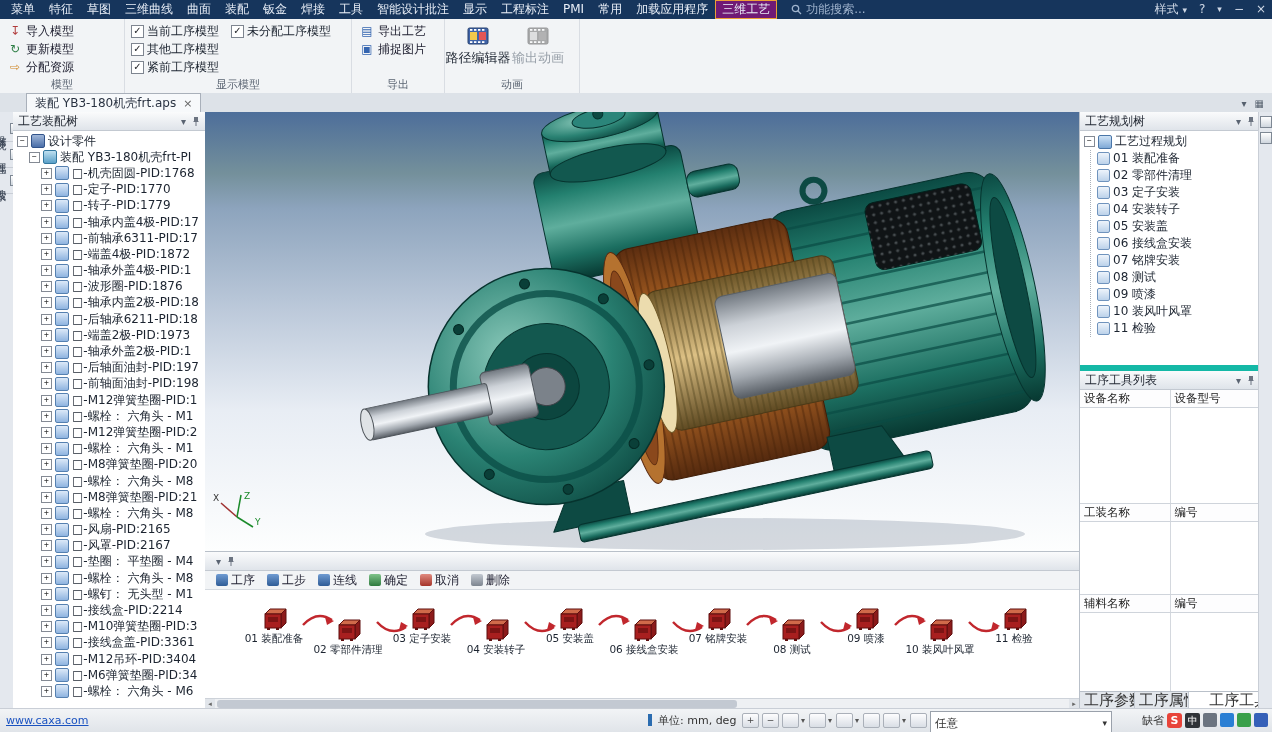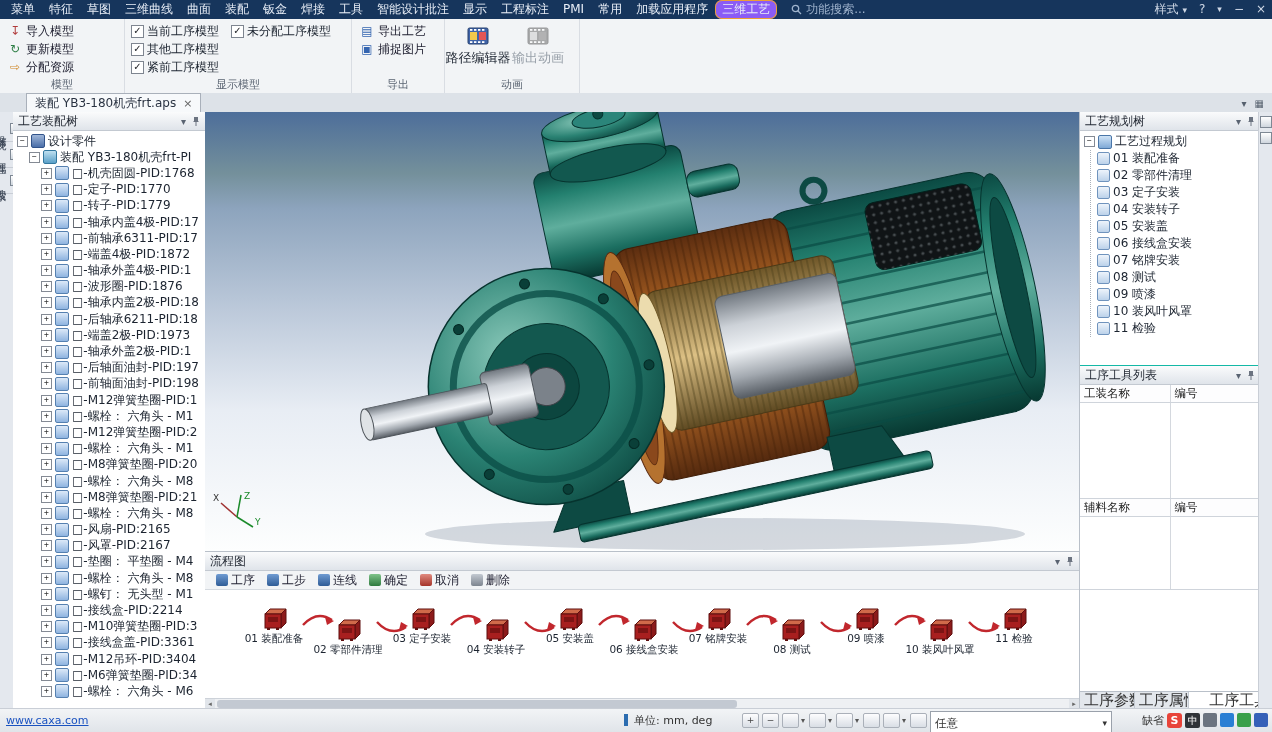--- a/index.html
+++ b/index.html
@@ -4,21 +4,21 @@
 <style>
   html,body{margin:0;padding:0;background:#c8ccd2;}
   #app{position:relative;width:1272px;height:732px;overflow:hidden;
        font-family:"DejaVu Sans","Liberation Sans",sans-serif;font-size:12px;
        background:#e9edf2;color:#1c2430;user-select:none;}
   
   #menubar{position:absolute;left:0;top:0;right:0;height:19px;background:#16355c;
            display:flex;align-items:center;color:#e8eef7;font-size:12px;padding-left:4px;}
   .mb-items{display:contents;}
   .mb-item{padding:0 7px;line-height:19px;white-space:nowrap;cursor:default;}
-  .mb-item.active{background:#8b5cf6;box-shadow:inset 0 0 0 1px #ec9f37;border-radius:7px;}
+  .mb-item.active{background:#701a75;box-shadow:inset 0 0 0 1px #ec9f37;}
   .mb-search{display:flex;align-items:center;gap:4px;margin-left:14px;color:#9fb3cd;}
   .mb-right{margin-left:auto;display:flex;align-items:center;color:#cfd8e6;}
   .mb-ctrl{padding:0 6px;line-height:19px;}
   .caret{font-size:9px;}
   
   #ribbon{position:absolute;left:0;top:19px;right:0;height:74px;background:#f2f4f6;
           border-bottom:1px solid #bfc6cf;display:flex;}
   .rgroup{position:relative;border-right:1px solid #d9dde3;padding:3px 6px 13px 6px;flex:none;}
   .rgroup .glabel{position:absolute;left:0;right:0;bottom:1px;text-align:center;
                   font-size:11px;color:#5a6472;}
@@ -94,21 +94,21 @@
   .flow-step .slbl{font-size:10.5px;white-space:nowrap;margin-top:2px;color:#1c2430;}
   .arrow{position:absolute;right:-28px;top:4px;}
   .flow-step:nth-of-type(even) .arrow{transform:scaleY(-1);top:0;}
   .flow-step:last-of-type .arrow{display:none;}
   .hscroll{height:10px;background:#eef0f3;display:flex;align-items:center;flex:none;}
   .hs-btn{width:10px;height:10px;font-size:7px;line-height:10px;text-align:center;color:#666;background:#e1e5ea;flex:none;}
   .hs-thumb{height:8px;width:520px;margin-left:2px;background:#c3c9d2;border-radius:3px;}
   
   #rightpanel{position:absolute;left:1079px;top:112px;width:180px;bottom:23px;background:#fff;
               border-left:1px solid #b9c0c9;display:flex;flex-direction:column;overflow:hidden;}
-  .rp-top{height:253px;display:flex;flex-direction:column;border-bottom:1px solid #14b8a6;flex:none;}
+  .rp-top{height:253px;display:flex;flex-direction:column;border-bottom:6px solid #14b8a6;flex:none;}
   .ptree{flex:1;overflow:hidden;padding-top:2px;font-size:12px;white-space:nowrap;}
   .ptrow{display:flex;align-items:center;gap:3px;height:17px;padding-left:4px;}
   .pt-children{margin-left:10px;border-left:1px dotted #aab1bb;}
   .pt-children .ptrow{padding-left:6px;}
   .rp-bottom{flex:1;display:flex;flex-direction:column;overflow:hidden;}
   .tsecs{flex:1;display:flex;flex-direction:column;overflow:hidden;}
   .tsec{display:flex;flex-direction:column;}
   .tsec:nth-of-type(3){flex:1;}
   .thead{display:flex;height:17px;line-height:17px;border-bottom:1px solid #cfd4db;background:#fdfdfe;
          font-size:11.5px;color:#222;flex:none;}
@@ -125,21 +125,21 @@
   
   #rightstrip{position:absolute;right:0;top:112px;width:13px;bottom:23px;background:#e4e8ee;
               border-left:1px solid #c9ced6;display:flex;flex-direction:column;align-items:center;padding-top:4px;gap:4px;}
   .rs-icn{width:10px;height:10px;border:1px solid #7e8894;background:linear-gradient(#fff,#cfd6de);}
   
   #statusbar{position:absolute;left:0;right:0;bottom:0;height:23px;background:linear-gradient(#f2f4f6,#e0e4e9);
              border-top:1px solid #c9ced6;font-size:11px;color:#333;}
   #statusbar>div{position:absolute;top:0;height:22px;display:flex;align-items:center;gap:3px;}
   .sb-link{left:6px;color:#1a52c0;text-decoration:underline;}
   .sb-view{left:528px;margin-top:22px;}
-  .sb-units{left:624px;}
+  .sb-units{left:648px;}
   .ubar{width:4px;height:12px;background:#2b6cb0;margin-right:3px;}
   .sb-icons{left:742px;}
   .s-icn{width:15px;height:13px;border:1px solid #aab0b9;background:linear-gradient(#fdfdfe,#d9dee5);
          border-radius:2px;font-size:9px;line-height:12px;text-align:center;color:#444;}
   .s-car{font-size:8px;color:#555;margin:0 1px 0 -1px;}
   .sb-combo{left:930px;width:172px;height:17px;top:2px !important;border:1px solid #9aa1ab;background:#fff;
             padding:0 4px;font-size:11.5px;display:flex;align-items:center;}
   .sb-combo .cv{flex:1;}
   .sb-tray{right:4px;gap:4px;}
   .tr-s{width:15px;height:15px;border-radius:3px;background:#e8443a;color:#fff;font-weight:bold;
@@ -632,21 +632,20 @@
       <text x="2" y="12" font-size="9" fill="#333">X</text>
       <line x1="26" y1="28" x2="30" y2="6" stroke="#1a8a2a" stroke-width="1.5"></line>
       <text x="33" y="10" font-size="9" fill="#1a8a2a">Z</text>
       <line x1="26" y1="28" x2="42" y2="38" stroke="#1a8a2a" stroke-width="1.5"></line>
       <text x="44" y="36" font-size="9" fill="#1a8a2a">Y</text>
     </svg>
   </div>
 
   <div id="flowpanel">
     <div class="hdr">
-      <span class="ttl">流程图</span>
       <span class="hic">▾</span>
       <span class="hic">
           <svg width="8" height="10" viewBox="0 0 8 10">
             <path d="M2 1h4v4l1 1H1l1-1z" fill="#6b7380"></path>
             <path d="M4 6v4" stroke="#6b7380"></path>
           </svg>
         </span>
     </div>
     <div class="ft">
 
@@ -947,20 +946,27 @@
         <span class="hic">▾</span>
         <span class="hic">
             <svg width="8" height="10" viewBox="0 0 8 10">
               <path d="M2 1h4v4l1 1H1l1-1z" fill="#6b7380"></path>
               <path d="M4 6v4" stroke="#6b7380"></path>
             </svg>
           </span>
       </div>
       <div class="tsecs">
 
+          <div class="tsec">
+            <div class="thead">
+              <span>设备名称</span>
+              <span>设备型号</span>
+            </div>
+            <div class="tbody"></div>
+          </div>
 
           <div class="tsec">
             <div class="thead">
               <span>工装名称</span>
               <span>编号</span>
             </div>
             <div class="tbody"></div>
           </div>
 
           <div class="tsec">

